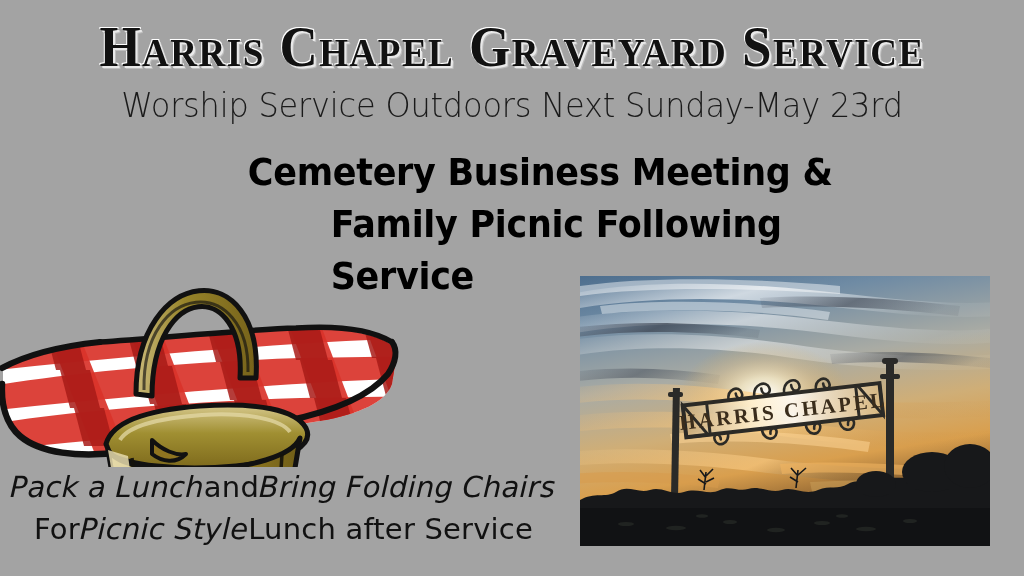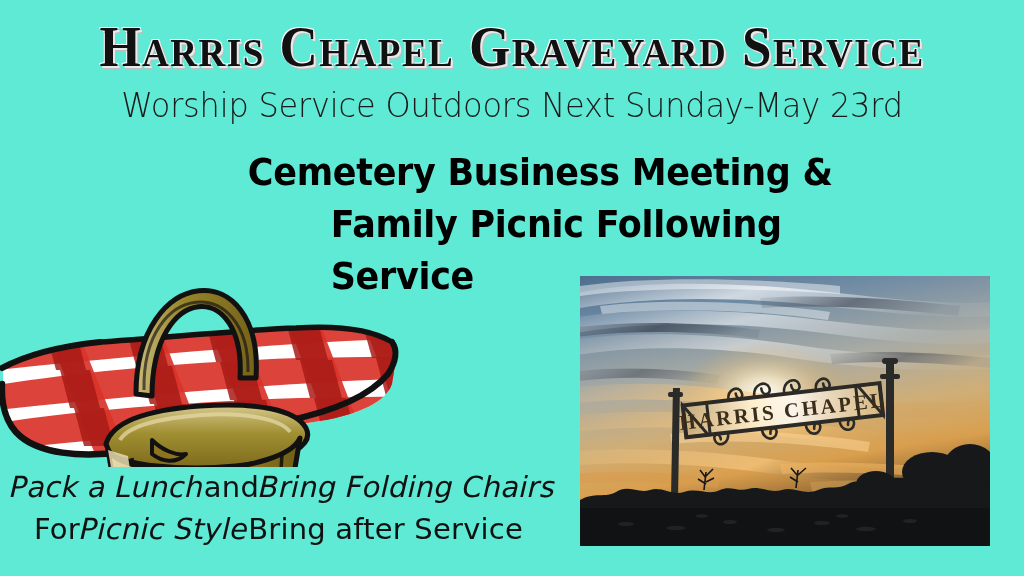--- a/index.html
+++ b/index.html
@@ -4,21 +4,21 @@
 <style>
   html, body {
     margin: 0;
     padding: 0;
     background: #ffffff;
   }
   .poster {
     position: relative;
     width: 1024px;
     height: 576px;
-    background: #5eead4;
+    background: #a3a3a3;
     overflow: hidden;
     font-family: "Liberation Sans", sans-serif;
   }
 
   
   .title {
     position: absolute;
     left: 0;
     top: 16px;
     width: 1024px;
@@ -392,16 +392,16 @@
         <ellipse cx="286" cy="253" rx="10" ry="2.2"></ellipse>
         <ellipse cx="330" cy="245" rx="7" ry="2"></ellipse>
         <ellipse cx="122" cy="240" rx="6" ry="1.8"></ellipse>
         <ellipse cx="262" cy="240" rx="6" ry="1.8"></ellipse>
       </g>
     </svg>
   </div>
 
   <div class="bottomtext">
     <span class="line l1"><span class="lt">Pack a Lunch </span><span class="bd">and</span><span class="lt"> Bring Folding Chairs</span></span>
-    <span class="line l2"><span class="bd">For</span><span class="lt"> Picnic Style </span><span class="bd">Bring after Service</span></span>
+    <span class="line l2"><span class="bd">For</span><span class="lt"> Picnic Style </span><span class="bd">Lunch after Service</span></span>
   </div>
 
 </div>
 
 </body></html>

